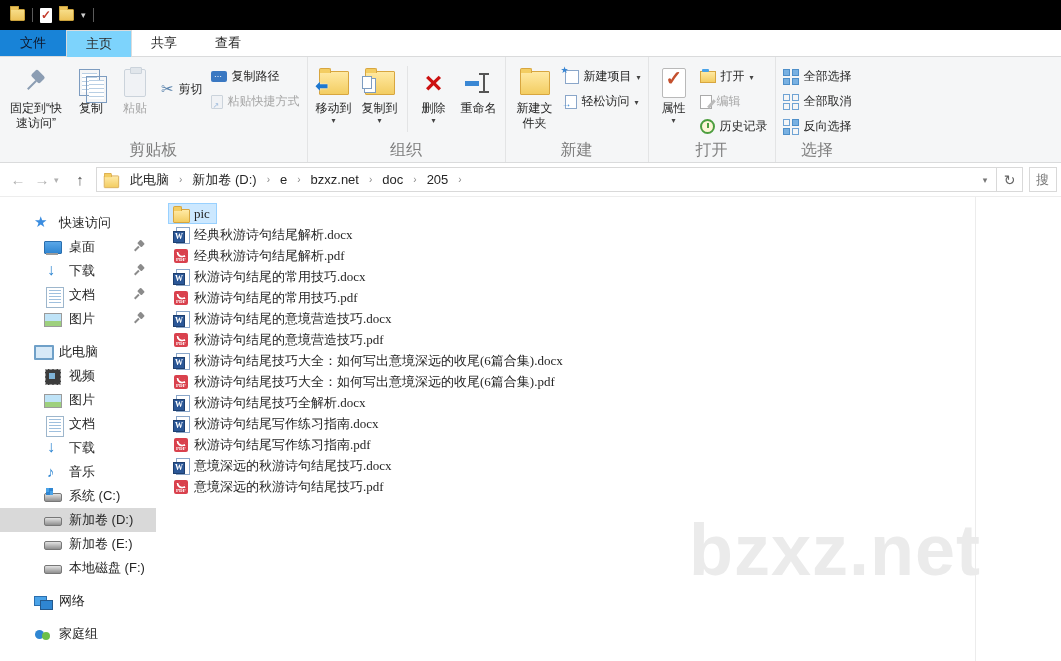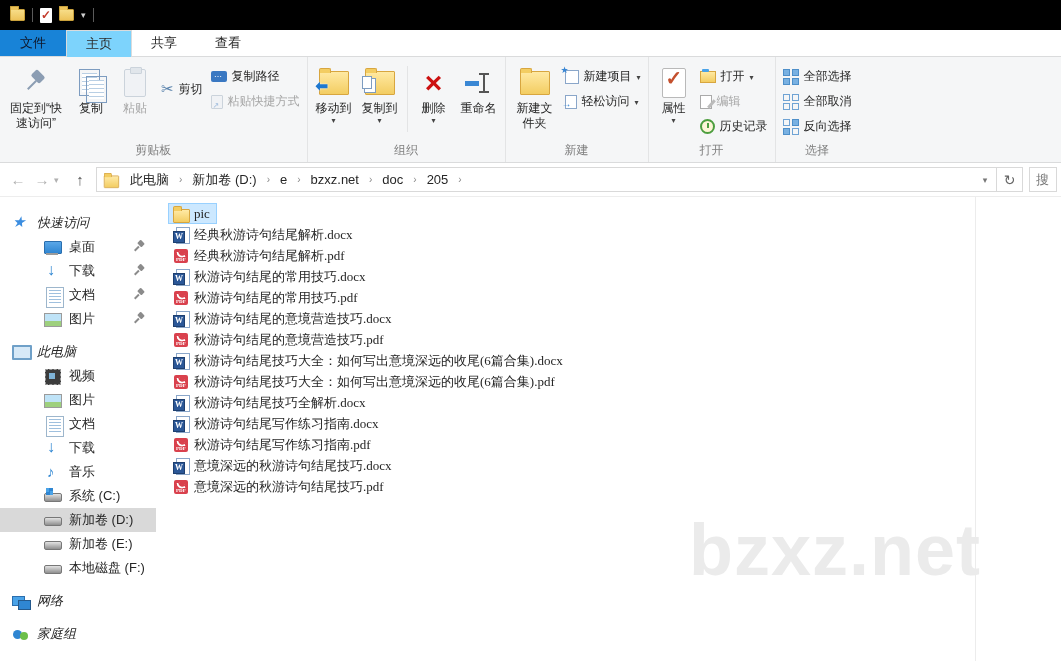--- a/index.html
+++ b/index.html
@@ -22,21 +22,21 @@
   .tab-file { background:#1883d7; color:#0f172a; padding:0 20px; display:flex; align-items:center; }
   .tab { padding:0 19px; display:flex; align-items:center; color:#2b2b2b; }
   .tab.active { background:#7dd3fc; border:1px solid #dadbdc; border-bottom:none; margin-bottom:-1px;text-align:right; }
 
   
   .ribbon { position:absolute; left:0; top:57px; width:1061px; height:106px; background:#f5f6f7;
     border-bottom:1px solid #dadbdc; display:flex; }
   .rgroup { display:flex; flex-direction:column; padding:0 3px; }
   .rgroup + .rgroup { border-left:1px solid #e3e4e5; }
   .rgroup-body { flex:1; display:flex; align-items:flex-start; padding-top:5px; }
-  .rgroup-label { text-align:center; color:#7f7f7f; height:22px; line-height:20px; font-size:12px; }
+  .rgroup-label { text-align:center; color:#7f7f7f; height:22px; line-height:20px; font-size:16px; }
   .bigbtn { display:flex; flex-direction:column; align-items:center; text-align:center;
     padding:3px 5px 0; line-height:15px; min-width:44px; }
   .bigbtn .bicon { height:36px; display:flex; align-items:center; justify-content:center; }
   .ddown { color:#444; font-size:8px; line-height:7px; margin-top:1px; }
   .smallcol { display:flex; flex-direction:column; margin-top:2px; }
   .smallbtn { display:flex; align-items:center; gap:5px; height:25px; padding:0 4px; white-space:nowrap; }
   .disabled { color:#a6a6a6; }
   .disabled .sicon16, .disabled .bicon { opacity:.45; }
 
   
@@ -94,21 +94,21 @@
   .crumb-item .ctext { padding:0 6px; }
   .crumb-item .csep { color:#8a8a8a; font-size:10px; padding:0 4px; }
   .addr-dd { width:22px; text-align:center; color:#777; font-size:9px; align-self:stretch; display:flex; align-items:center; justify-content:center; }
   .refreshbtn { width:26px; height:25px; border:1px solid #d9d9d9; border-left:none; margin-right:6px; display:flex; align-items:center; justify-content:center; color:#666; font-size:14px; }
   .searchbox { width:28px; height:25px; border:1px solid #d9d9d9; display:flex; align-items:center; padding-left:6px; color:#777; font-size:13px; overflow:hidden; }
 
   
   .main { position:absolute; left:0; top:197px; width:1061px; height:464px; background:#fff; }
   .sidebar { position:absolute; left:0; top:0; width:156px; height:464px; padding-top:14px; font-size:13px; overflow:hidden; }
   .side-item { height:24px; display:flex; align-items:center; gap:8px; padding-left:44px; position:relative; white-space:nowrap; }
-  .side-item.lv0 { padding-left:12px;font-style:italic; }
+  .side-item.lv0 { padding-left:34px; }
   .side-item.gap { margin-top:9px; }
   .side-item.selected { background:#d9d9d9; }
   .side-item .pin-sm { display:none; position:absolute; right:10px; top:5px; width:12px; height:12px; }
   .side-item.pinned .pin-sm { display:block; }
   .pin-sm::before { content:""; position:absolute; left:4px; top:1px; width:6px; height:5px; background:#8b8b8b; transform:rotate(45deg); border-radius:1px; }
   .pin-sm::after { content:""; position:absolute; left:0px; top:8px; width:6px; height:1.5px; background:#8b8b8b; transform:rotate(135deg); }
 
   .sic { width:17px; height:16px; flex:0 0 17px; position:relative; }
   .ic-star::before { content:"★"; color:#3b8de0; font-size:15px; line-height:16px; position:absolute; left:0; top:-1px; }
   .ic-desktop::before { content:""; position:absolute; left:0; top:2px; width:16px; height:11px; background:linear-gradient(#5aa7e8,#2f86d2); border:1px solid #2a6eae; border-radius:1px; }

